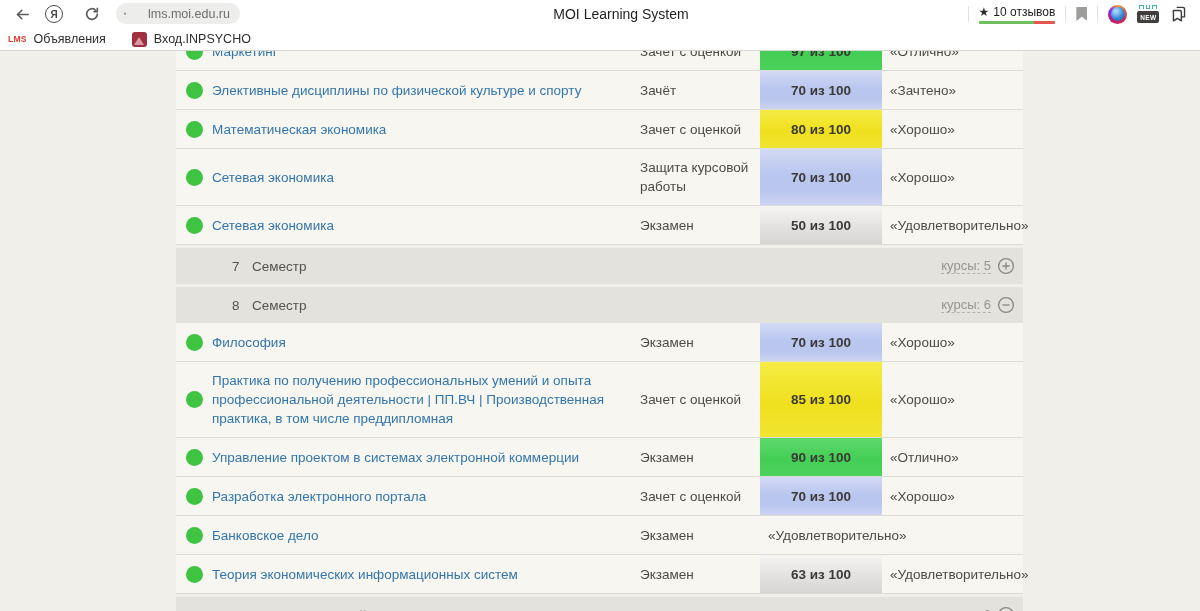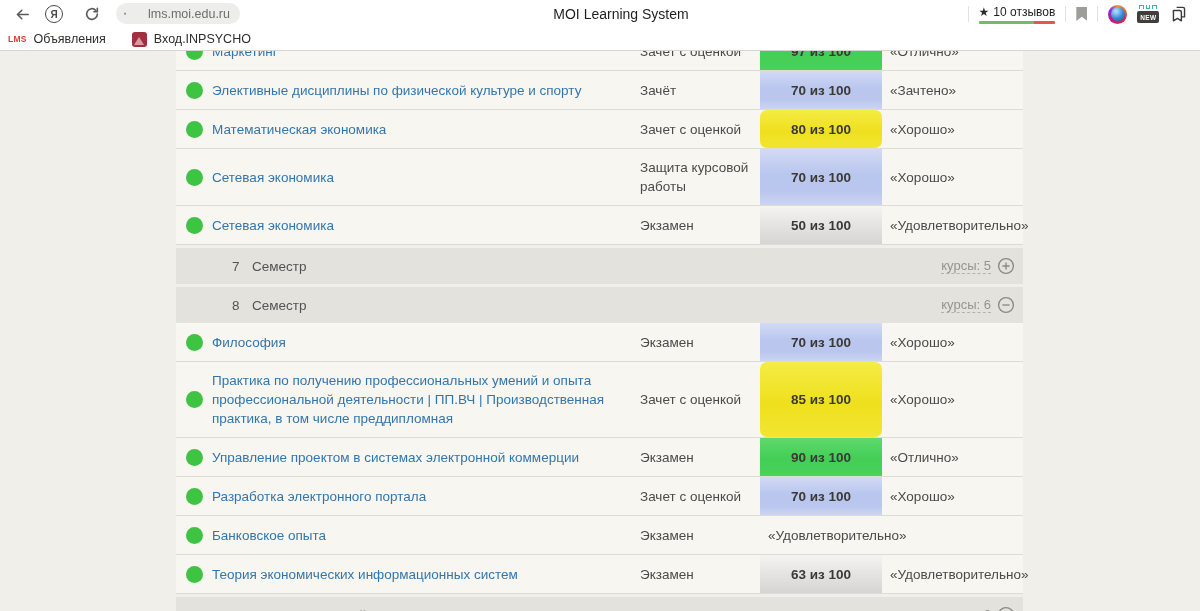--- a/index.html
+++ b/index.html
@@ -49,21 +49,21 @@
   .course-row { display:grid; grid-template-columns:36px 428px 120px 122px 1fr; align-items:stretch; background:#f7f6f1; border-bottom:1px solid #dcdbd6; min-height:39px; }
   .cell-dot { display:flex; align-items:center; justify-content:center; }
   .dot { width:17px; height:17px; border-radius:50%; background:#3fc342; }
   .cell-name { display:flex; align-items:center; padding:9px 14px 9px 0; }
   .course-link { font-size:13.5px; line-height:19px; color:#3376ad; cursor:pointer; }
   .cell-exam { display:flex; align-items:center; padding:9px 6px 9px 0; font-size:13.5px; line-height:19px; color:#4c4b47; }
   .cell-score { display:flex; align-items:center; justify-content:center; font-size:13.5px; font-weight:700; color:#3a3935; }
   .cell-grade { display:flex; align-items:center; padding-left:8px; font-size:13.5px; color:#4c4b47; }
   .sc-green    { background:linear-gradient(#5fd96d 0%, #43ce55 55%, #4ad25c 100%); }
   .sc-lavender { background:linear-gradient(#d3daf4 0%, #b9c6ee 45%, #bac6ee 75%, #ccd4f2 100%); }
-  .sc-yellow   { background:linear-gradient(#f5ec45 0%, #efe01d 55%, #f1e532 100%);border-radius:7px; }
+  .sc-yellow   { background:linear-gradient(#f5ec45 0%, #efe01d 55%, #f1e532 100%); }
   .sc-gray     { background:linear-gradient(#f5f4f2 0%, #e3e2e0 55%, #d6d5d3 100%); }
 
   .sem-row { display:flex; align-items:center; height:36px; background:#e3e2dd; margin-top:3px; padding:0 8px 0 56px; }
   .sem-num { font-size:13.5px; color:#55534f; width:20px; }
   .sem-label { font-size:13.5px; color:#55534f; }
   .sem-right { margin-left:auto; display:flex; align-items:center; gap:6px; }
   .sem-link { font-size:13px; color:#96948e; border-bottom:1px dashed #b4b2ab; cursor:pointer; }
   .toggle { width:18px; height:18px; cursor:pointer; display:block; }
 </style>
 </head>
@@ -260,21 +260,21 @@
         </div>
         <div class="cell-exam">Зачет с оценкой</div>
         <div class="cell-score sc-lavender">70 из 100</div>
         <div class="cell-grade">«Хорошо»</div>
       </div>
       <div class="course-row">
         <div class="cell-dot">
           <span class="dot"></span>
         </div>
         <div class="cell-name">
-          <span class="course-link">Банковское опыта</span>
+          <span class="course-link">Банковское дело</span>
         </div>
         <div class="cell-exam">Экзамен</div>
         <div class="cell-grade">«Удовлетворительно»</div>
       </div>
       <div class="course-row">
         <div class="cell-dot">
           <span class="dot"></span>
         </div>
         <div class="cell-name">
           <span class="course-link">Теория экономических информационных систем</span>

